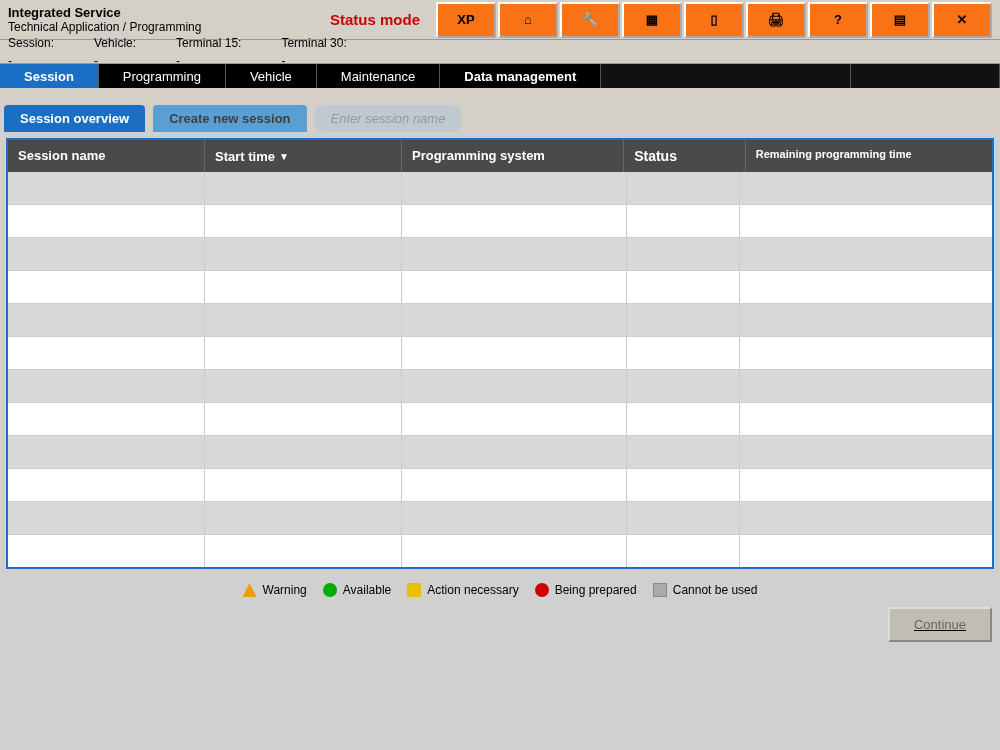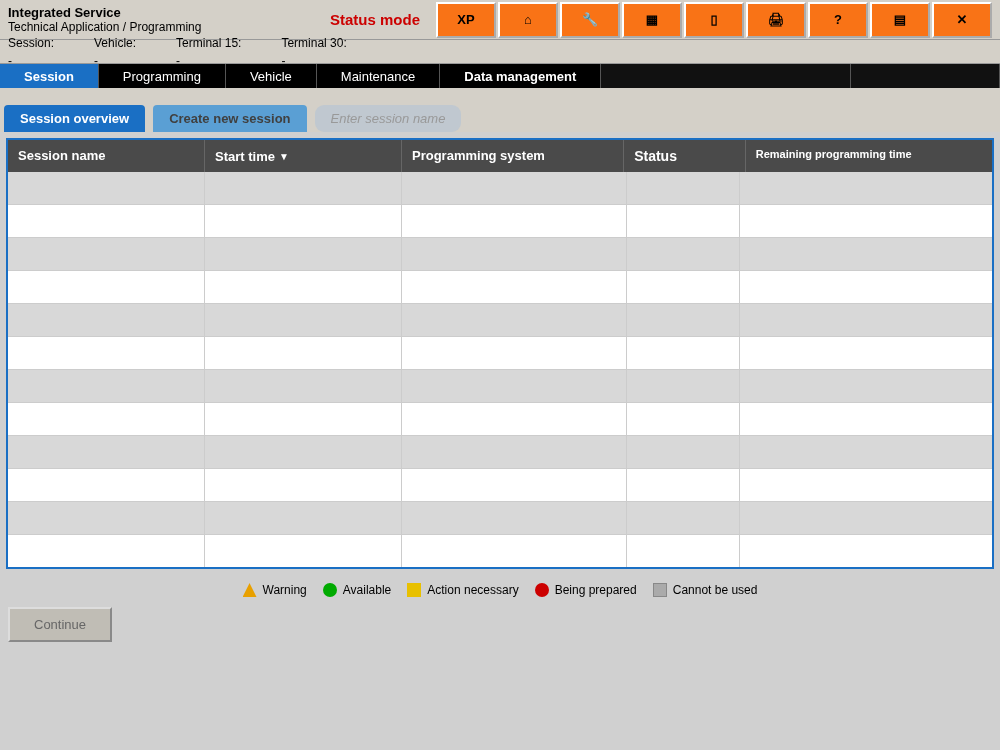--- a/index.html
+++ b/index.html
@@ -52,21 +52,21 @@
     .row-cell-start { flex: 1.4; }
     .row-cell-prog { flex: 1.6; }
     .row-cell-status { flex: 0.8; }
     .row-cell-remaining { flex: 1.8; border-right: none; }
 
     
     .legend { display: flex; align-items: center; justify-content: center; gap: 16px; padding: 8px 0 6px 0; background: #d0d0d0; font-size: 12px; }
     .legend-item { display: flex; align-items: center; gap: 4px; }
 
     
-    .footer { display: flex; padding: 4px 8px; background: #d0d0d0; }
+    .footer { display: flex; justify-content: flex-end; padding: 4px 8px; background: #d0d0d0; text-decoration: underline; }
     .continue-btn { background: #c0bdb5; border: 2px outset #ddd; padding: 8px 24px; font-size: 13px; color: #666; cursor: default; }
 
     
     .sort-arrow { font-size: 10px; }
   </style>
 </head>
 <body>
 
 <div class="header">
   <div class="header-title">

